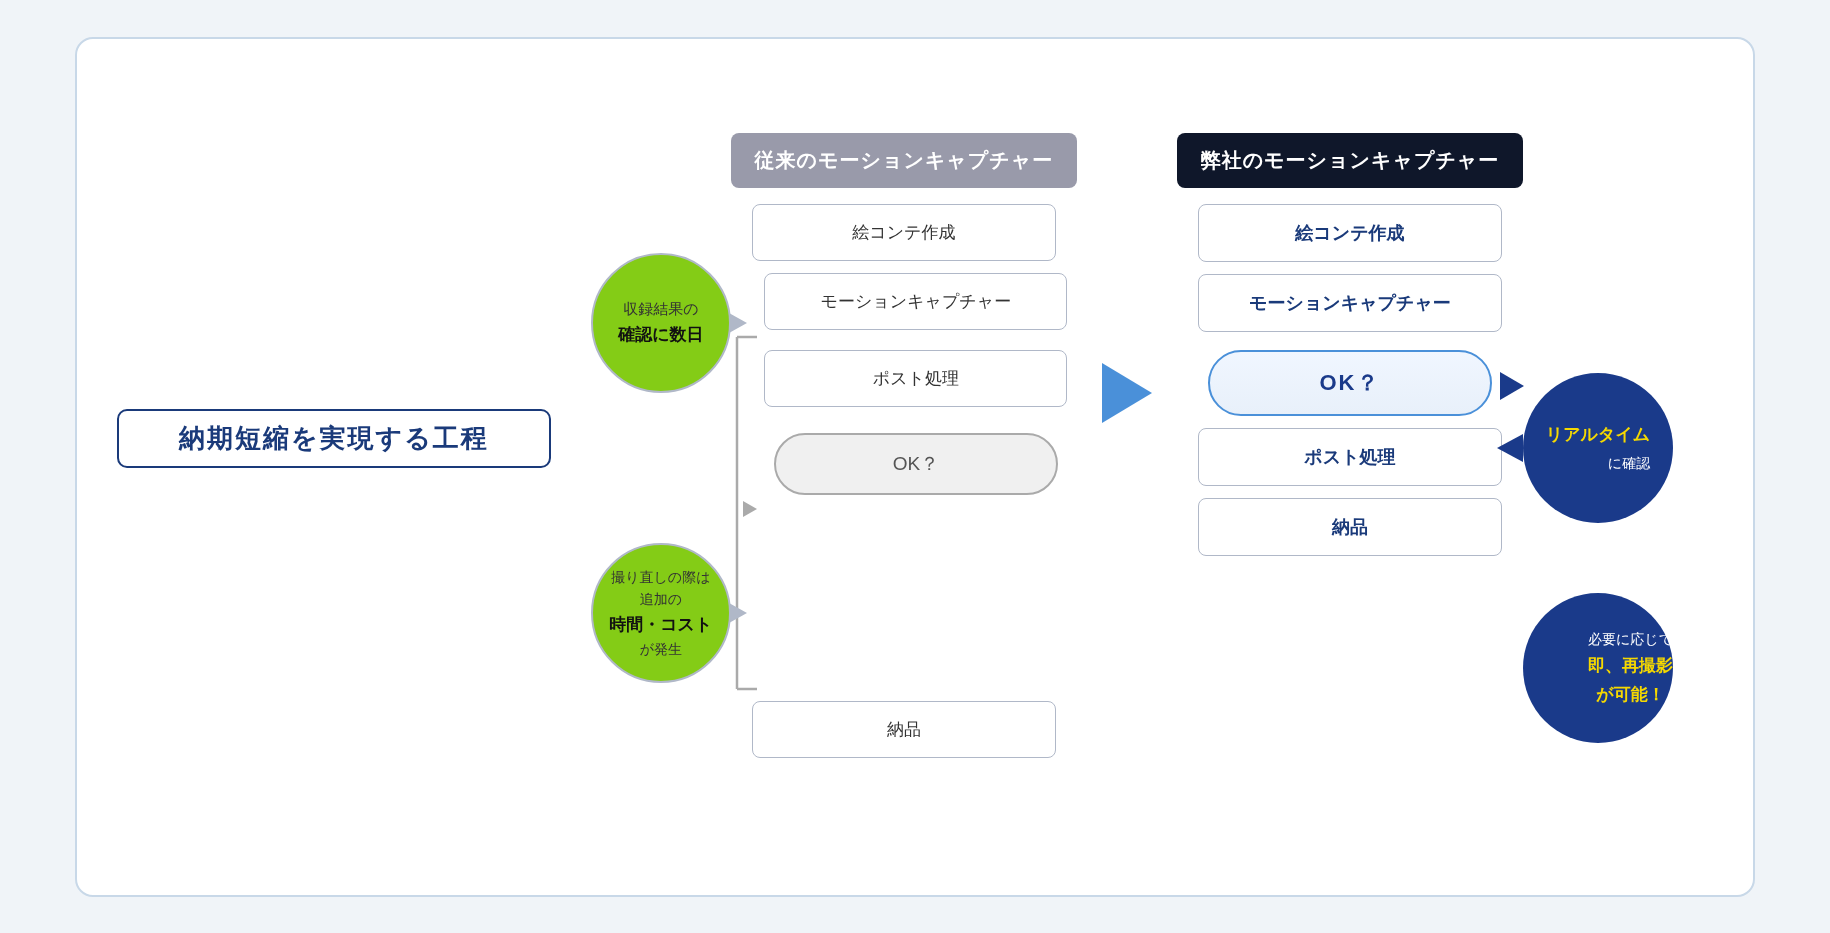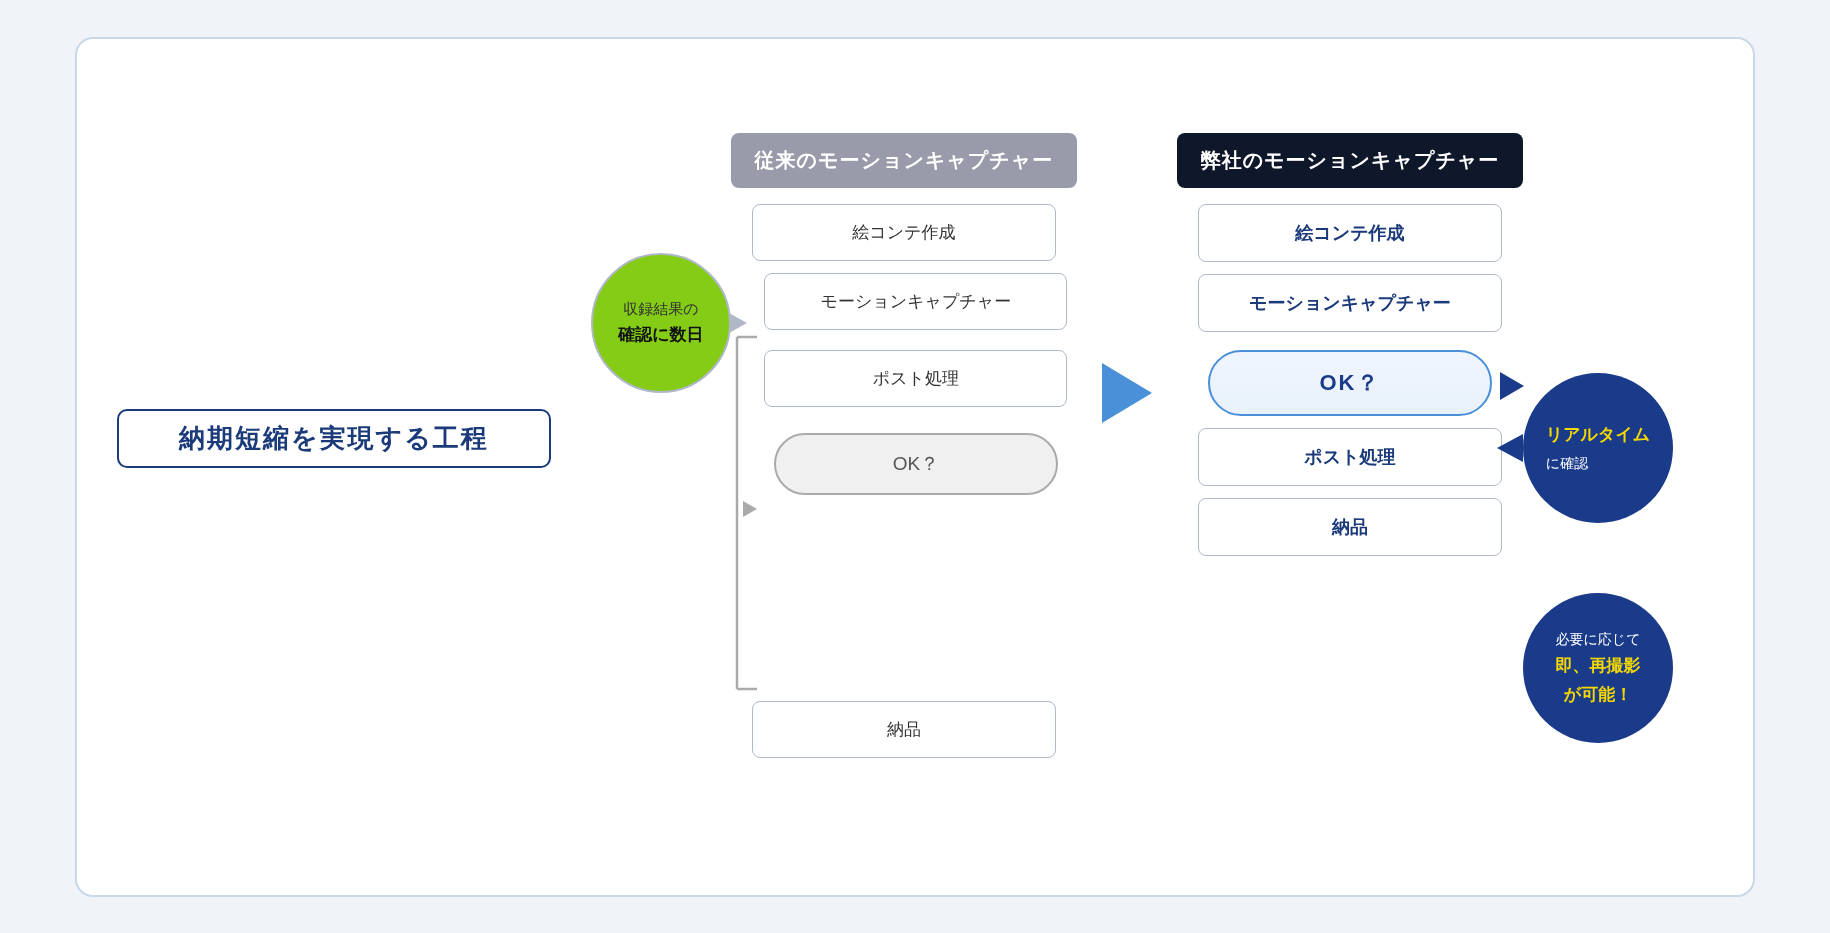--- a/index.html
+++ b/index.html
@@ -311,20 +311,29 @@
 
     <div class="left-callouts">
       <div class="callout-bubble" style="margin-top: 40px;">
         <span style="font-size:15px; color:#333; text-align:center; line-height:1.6;">
           <span>収録結果の</span><br>
           <span class="bubble-bold">確認に数日</span>
         </span>
         <div class="arrow-right-sm"></div>
       </div>
 
+      <div class="callout-bubble" style="margin-top: 30px;">
+        <span style="font-size:14px; color:#333; text-align:center; line-height:1.6;">
+          <span>撮り直しの際は</span><br>
+          <span>追加の</span><br>
+          <span class="bubble-bold">時間・コスト</span><br>
+          <span>が発生</span>
+        </span>
+        <div class="arrow-right-sm"></div>
+      </div>
     </div>
 
     <div class="center-area">
 
       <div class="column">
         <div class="column-header-gray">従来のモーションキャプチャー</div>
 
         <div class="step-box" style="width:88%;">絵コンテ作成</div>
 
         <div class="trad-column-inner">
@@ -370,27 +379,27 @@
       </div>
 
     </div>
 
     <div class="right-callouts">
 
       <div style="height:140px;"></div>
       <div class="callout-bubble-dark" style="position:relative;">
 
         <div style="position:absolute; left:-26px; top:50%; transform:translateY(-50%); width:0; height:0; border-top:14px solid transparent; border-bottom:14px solid transparent; border-right:26px solid #1a3a8a;"></div>
-        <span style="text-align:left; line-height:1.7;">
+        <span style="text-align:right; line-height:1.7;">
           <span class="bubble-yellow">リアルタイム</span><br>
           <span class="bubble-white">に確認</span>
         </span>
       </div>
 
-      <div class="callout-bubble-dark" style="margin-top: 30px; position:relative;">
+      <div class="callout-bubble-dark" style="margin-top: 30px; position:relative;align-items:flex-end;">
         <span style="text-align:center; line-height:1.7;">
           <span class="bubble-white">必要に応じて</span><br>
           <span class="bubble-yellow">即、再撮影</span><br>
           <span class="bubble-yellow">が可能！</span>
         </span>
       </div>
     </div>
 
   </div>
 </div>

